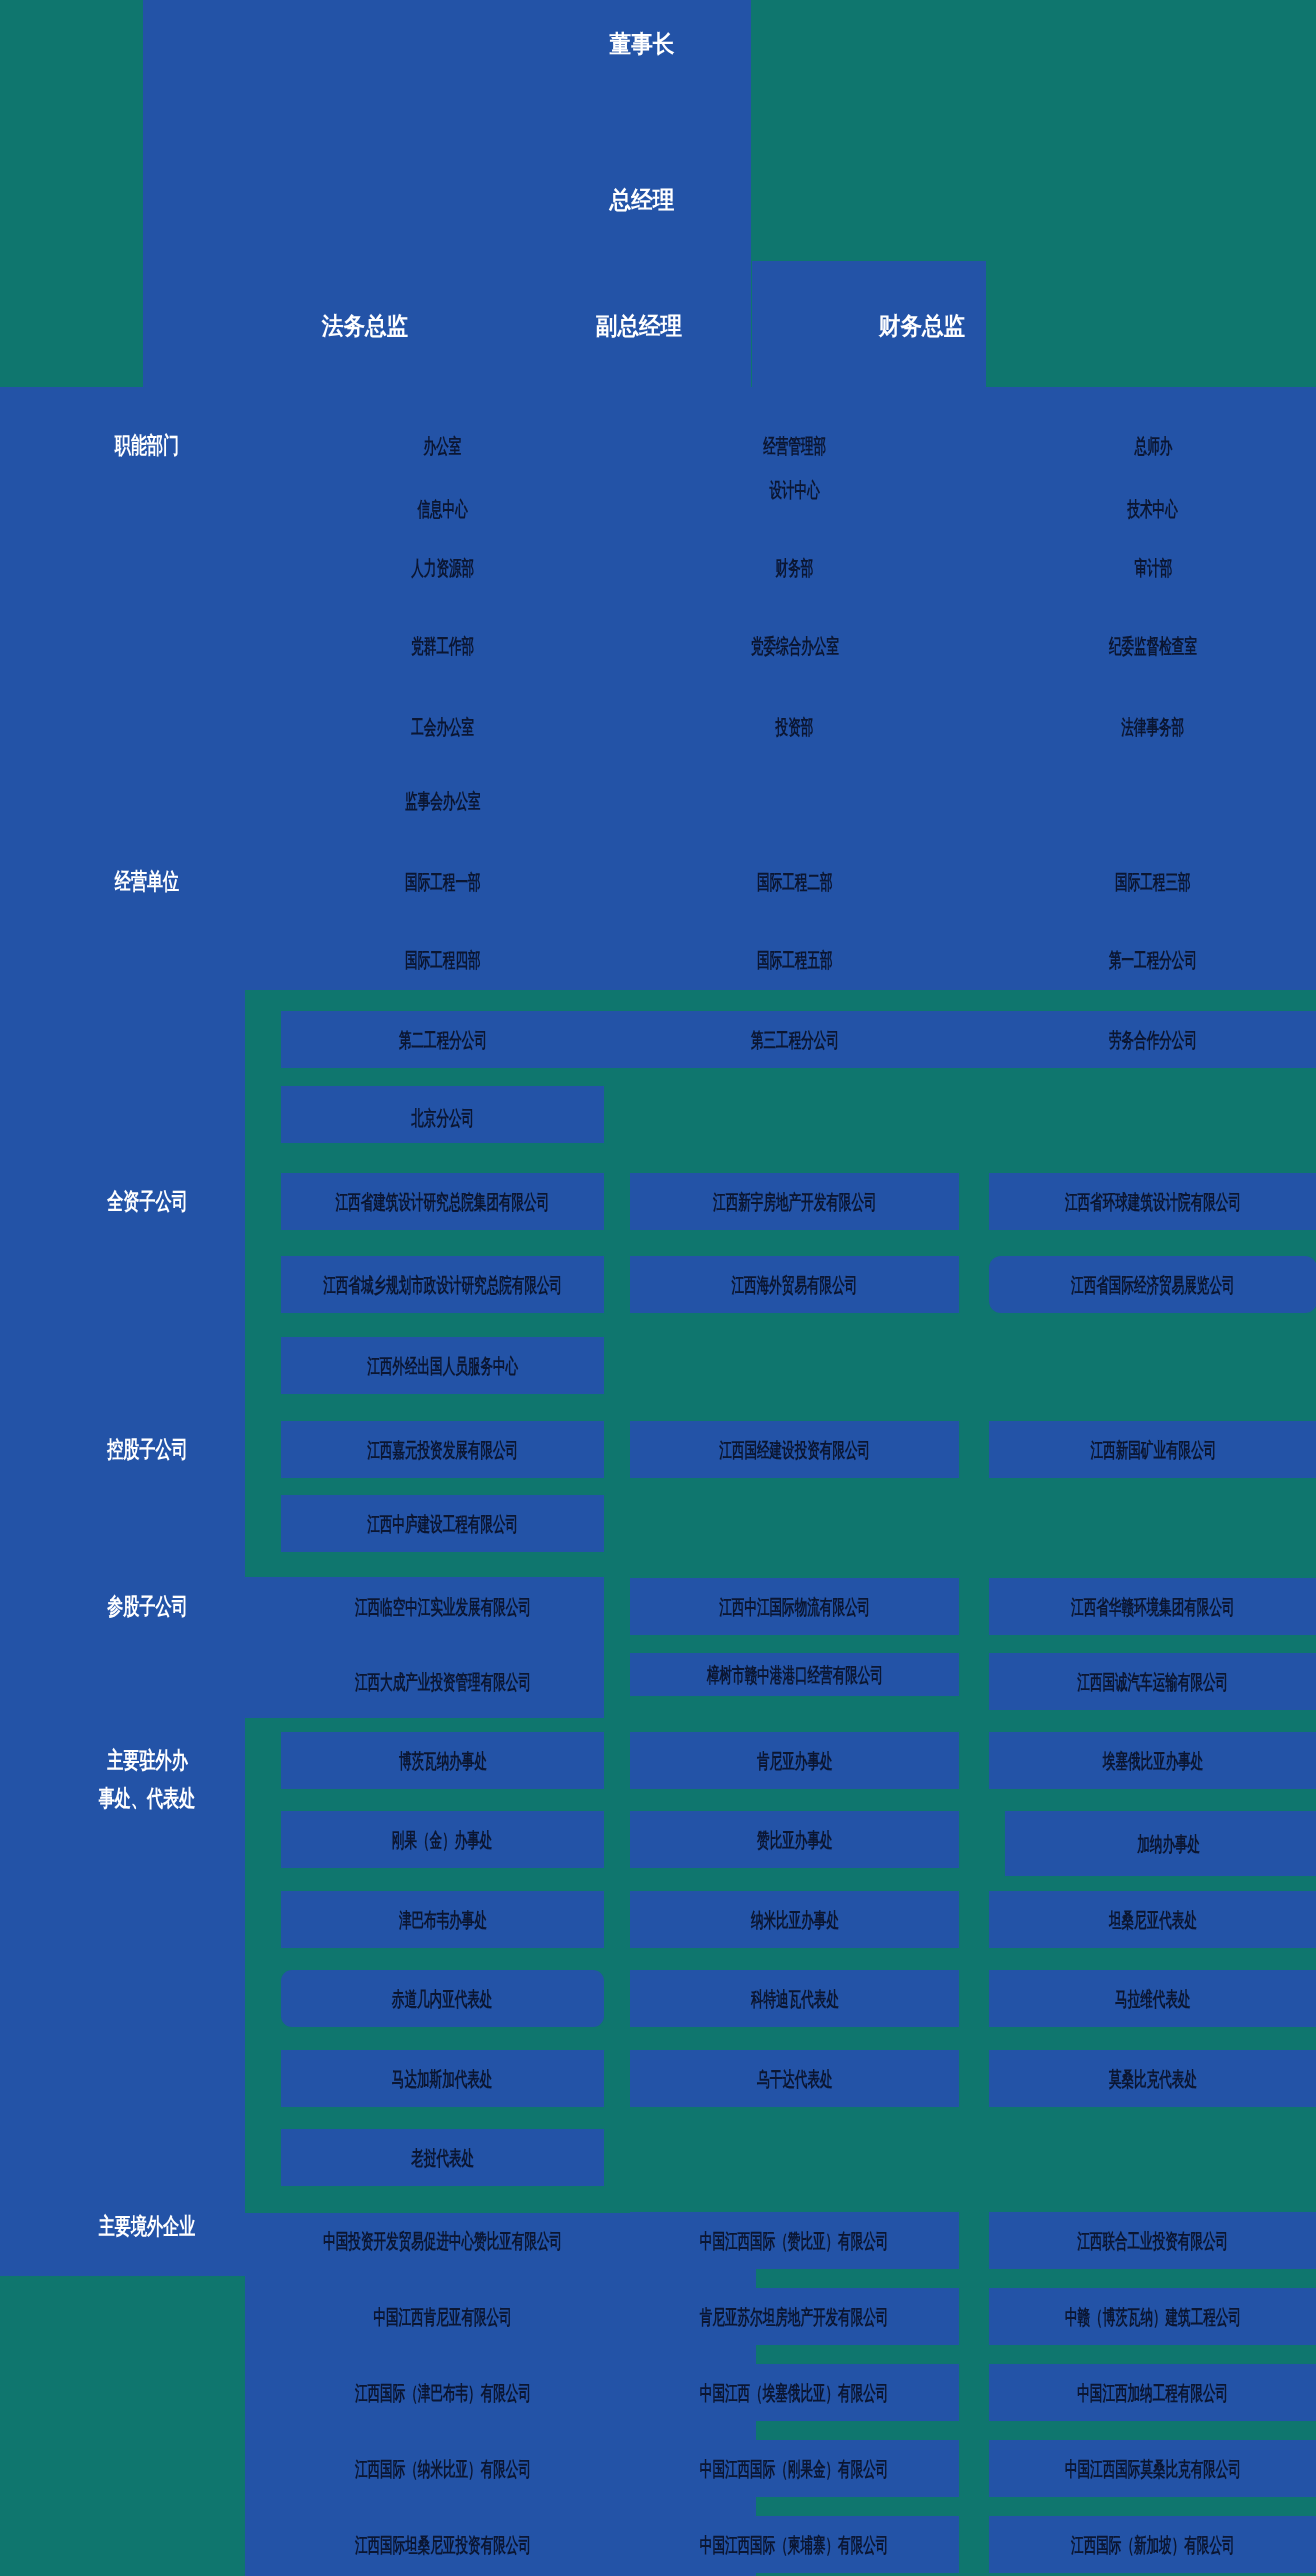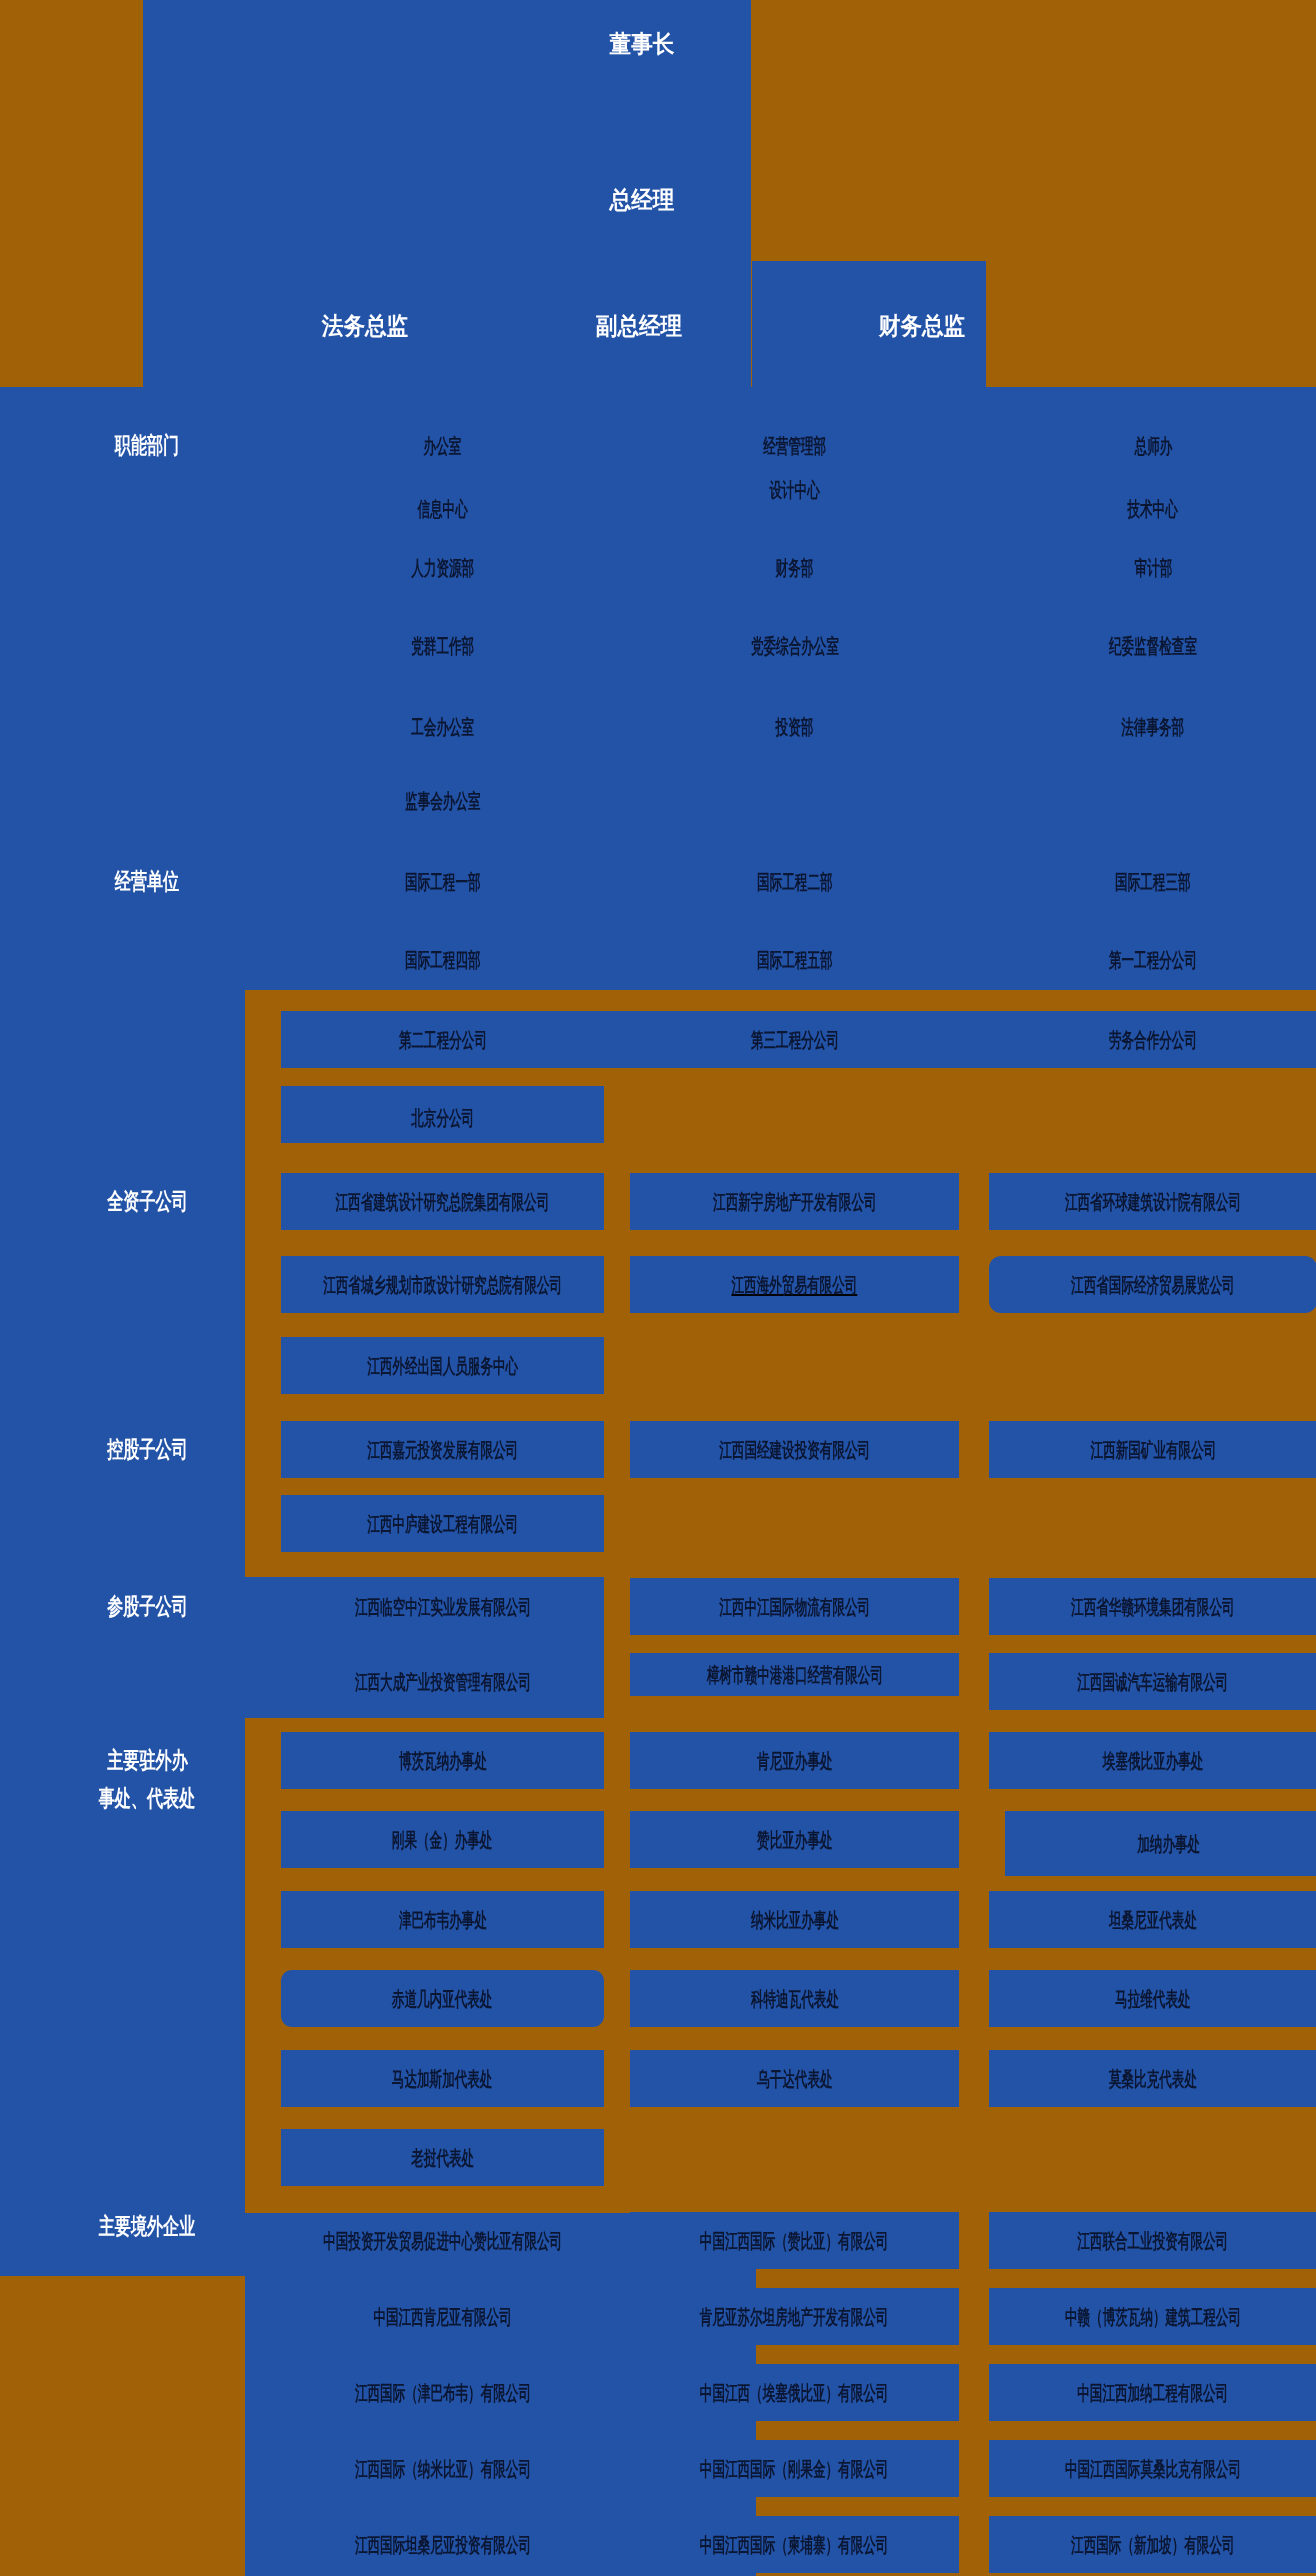--- a/index.html
+++ b/index.html
@@ -1,17 +1,17 @@
 <!DOCTYPE html>
 <html style="font-size:9.6px"><head>
 <meta charset="utf-8">
 <style>
   :root{ --blue:#2353a7; --ink:#0b1632; }
   html,body{margin:0;padding:0;background:#fff;}
-  #stage{position:relative;width:1317px;height:2576px;background:#a16207;overflow:hidden;
+  #stage{position:relative;width:1317px;height:2576px;background:#0f766e;overflow:hidden;
          font-family:"DejaVu Sans",sans-serif;}
   .bg{position:absolute;background:var(--blue);}
   .cell{position:absolute;display:flex;align-items:center;justify-content:center;}
   .cell.boxed{background:var(--blue);}
   .cell span{white-space:nowrap;font-weight:bold;font-size:20.3px;color:var(--ink);
              transform:scaleX(0.62);transform-origin:center;}
   .hdr{position:absolute;display:flex;align-items:center;justify-content:center;}
   .hdr span{white-space:nowrap;font-weight:bold;font-size:24px;color:#ffffff;
             transform:scaleX(0.9);transform-origin:center;}
   .lbl{position:absolute;display:flex;align-items:center;justify-content:center;}
@@ -155,21 +155,21 @@
     </div>
     <div class="cell boxed" style="left: 630px; top: 1173px; width: 329px; height: 57px;">
       <span>江西新宇房地产开发有限公司</span>
     </div>
     <div class="cell boxed" style="left: 989px; top: 1173px; width: 328px; height: 57px;">
       <span>江西省环球建筑设计院有限公司</span>
     </div>
     <div class="cell boxed" style="left: 281px; top: 1256px; width: 323px; height: 57px;">
       <span>江西省城乡规划市政设计研究总院有限公司</span>
     </div>
-    <div class="cell boxed" style="left: 630px; top: 1256px; width: 329px; height: 57px; text-decoration: underline;">
+    <div class="cell boxed" style="left: 630px; top: 1256px; width: 329px; height: 57px;">
       <span>江西海外贸易有限公司</span>
     </div>
     <div class="cell boxed" style="left: 989px; top: 1256px; width: 328px; height: 57px; border-radius: 12px;">
       <span>江西省国际经济贸易展览公司</span>
     </div>
     <div class="cell boxed" style="left: 281px; top: 1337px; width: 323px; height: 57px;">
       <span>江西外经出国人员服务中心</span>
     </div>
     <div class="cell boxed" style="left: 281px; top: 1421px; width: 323px; height: 57px;">
       <span>江西嘉元投资发展有限公司</span>

